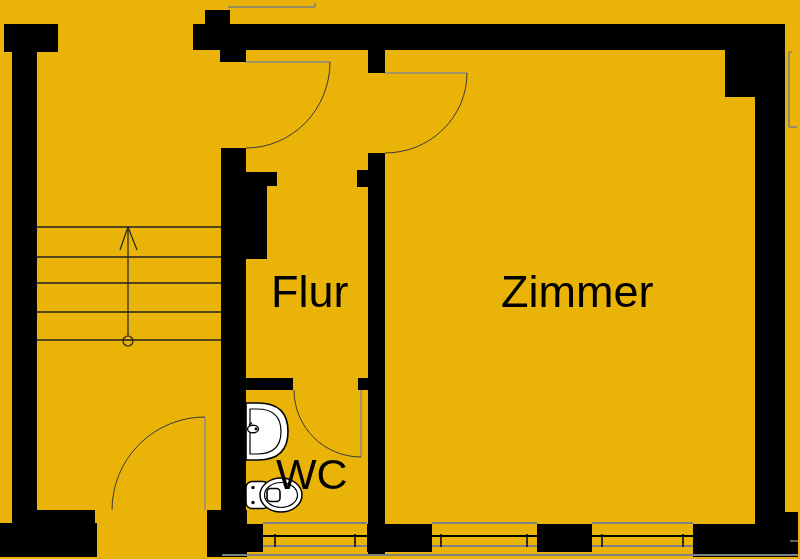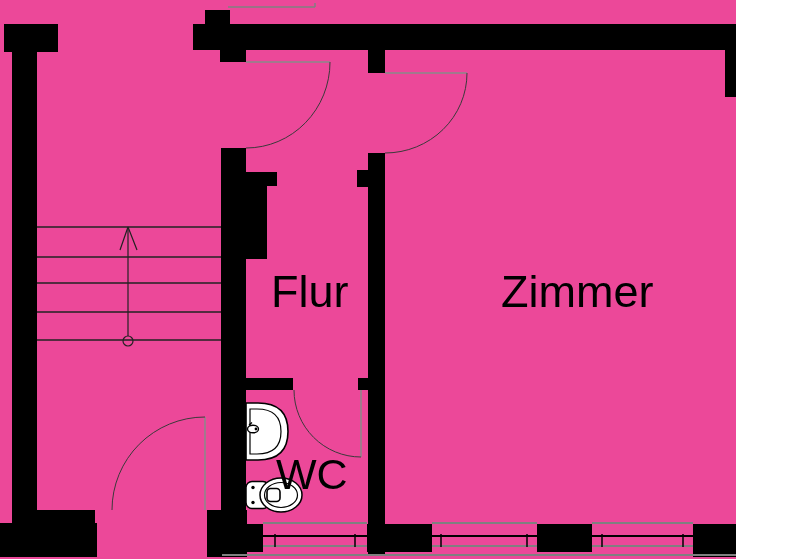--- a/index.html
+++ b/index.html
@@ -1,19 +1,19 @@
 <!DOCTYPE html>
 <html><head>
 <meta charset="utf-8">
 <style>
   html,body{margin:0;padding:0;background:#fff;}
   #plan{
     position:relative;
-    width:736px;height:559px;
-    background:#ec4899;
+    width:800px;height:559px;
+    background:#eab308;
     overflow:hidden;
     font-family:"Liberation Sans", sans-serif;
   }
   #plan svg{position:absolute;left:0;top:0;}
   .room-label{
     fill:#000;
     font-family:"Liberation Sans", sans-serif;
     font-weight:400;
   }
 </style>

